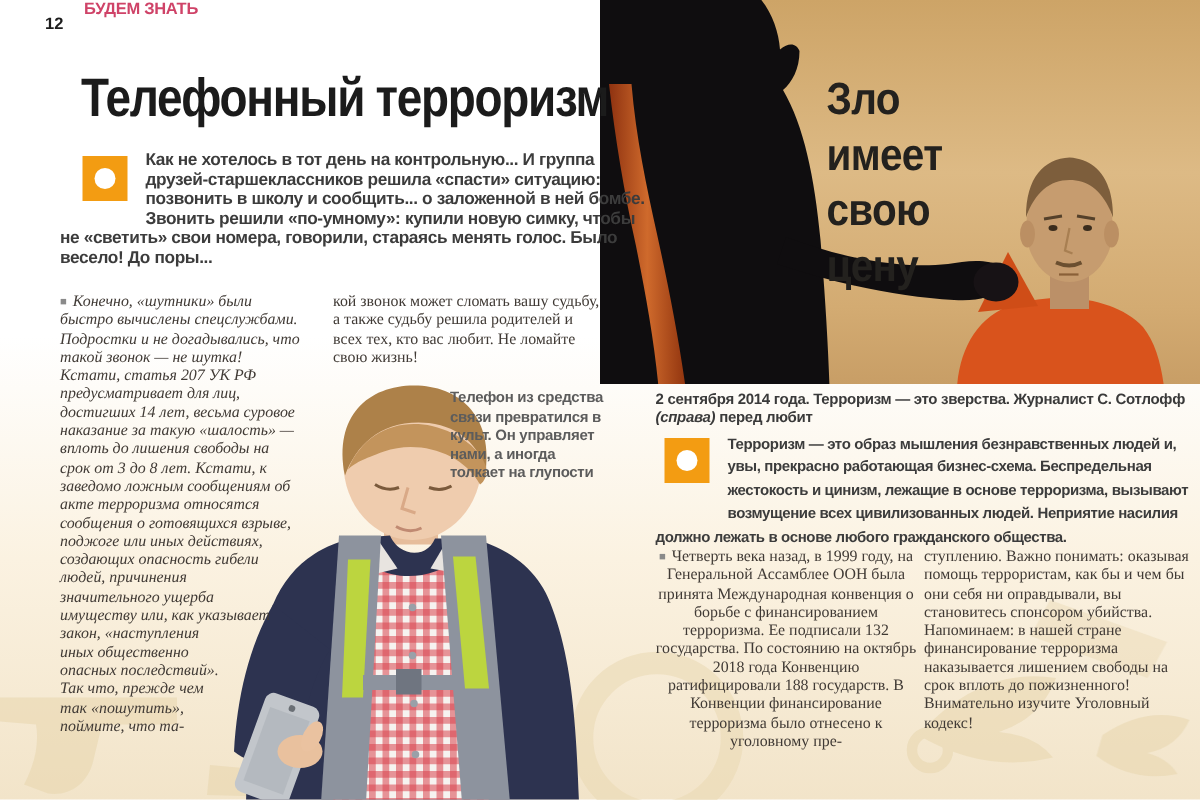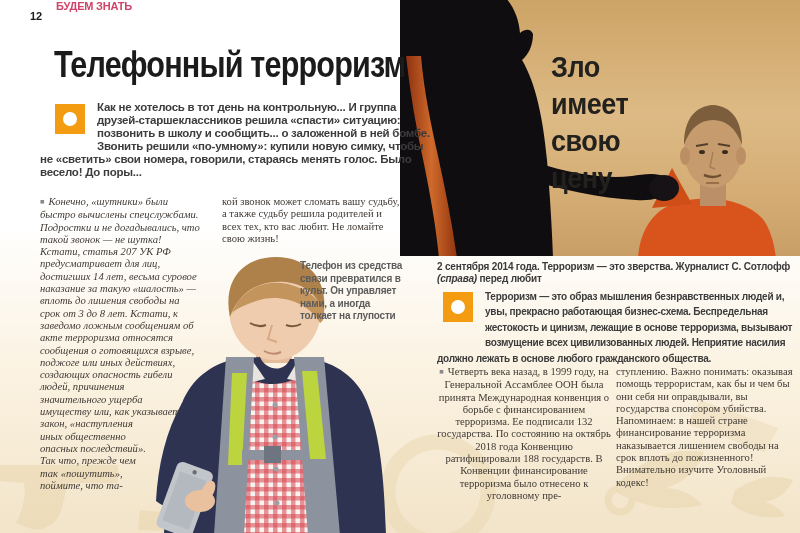--- a/index.html
+++ b/index.html
@@ -184,21 +184,21 @@
       <span class="dot"></span>
     </span>
   <span>Терроризм — это образ мышления безнравственных людей и, увы, прекрасно работающая бизнес-схема. Беспредельная жестокость и цинизм, лежащие в основе терроризма, вызывают возмущение всех цивилизованных людей. Неприятие насилия должно лежать в основе любого гражданского общества.</span>
 </div>
 
 <div class="abs bodycol col-r1">
   <span class="sq">■</span><span>Четверть века назад, в 1999 году, на Генеральной Ассамблее ООН была принята Международная конвенция о борьбе с финансированием терроризма. Ее подписали 132 государства. По состоянию на октябрь 2018 года Конвенцию ратифицировали 188 государств. В Конвенции финансирование терроризма было отнесено к уголовному пре-</span>
 </div>
 
 <div class="abs bodycol col-r2">
-  <span>ступлению. Важно понимать: оказывая помощь террористам, как бы и чем бы они себя ни оправдывали, вы государства спонсором убийства. Напоминаем: в нашей стране финансирование терроризма наказывается лишением свободы на срок вплоть до пожизненного! Внимательно изучите Уголовный кодекс!</span>
+  <span>ступлению. Важно понимать: оказывая помощь террористам, как бы и чем бы они себя ни оправдывали, вы становитесь спонсором убийства. Напоминаем: в нашей стране финансирование терроризма наказывается лишением свободы на срок вплоть до пожизненного! Внимательно изучите Уголовный кодекс!</span>
 </div>
 
 <svg class="abs wm" viewBox="0 0 800 163" xmlns="http://www.w3.org/2000/svg">
   <g fill="#e7d6ae" opacity="0.55">
     <path d="M0,95 L118,95 L118,113 L68,113 L62,138 C58,153 46,161 32,159 L16,153 C24,138 26,124 24,113 L0,111 Z"></path>
     <path d="M140,140 L250,150 L246,163 L138,160 Z"></path>
     <circle cx="438" cy="122" r="50" fill="none" stroke="#ead9b3" stroke-width="15"></circle>
     <path d="M612,120 q42,-46 92,-38 q-10,27 -38,36 q24,2 36,17 q-46,11 -90,-15 Z"></path>
     <circle cx="620" cy="130" r="12" fill="none" stroke="#e7d6ae" stroke-width="7"></circle>
     <path d="M700,30 l78,28 -13,24 -78,-28 Z" opacity="0.7"></path>

